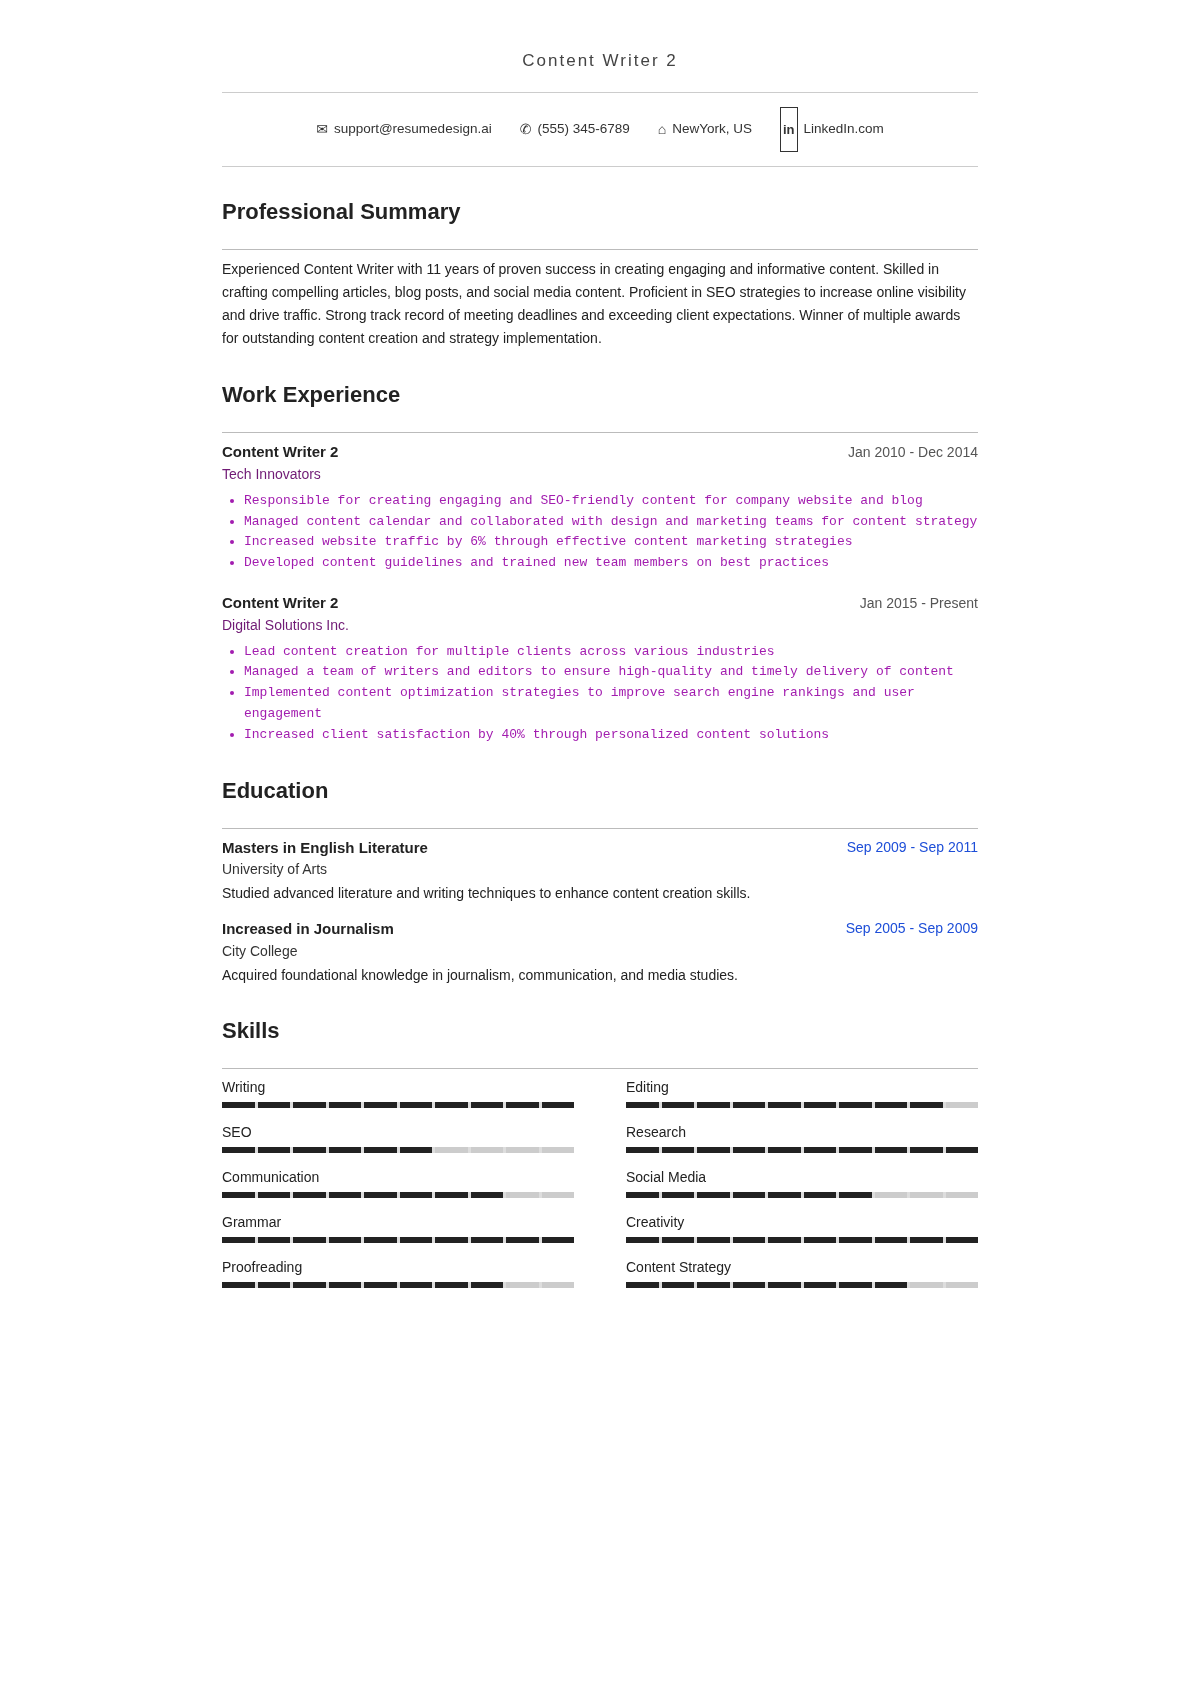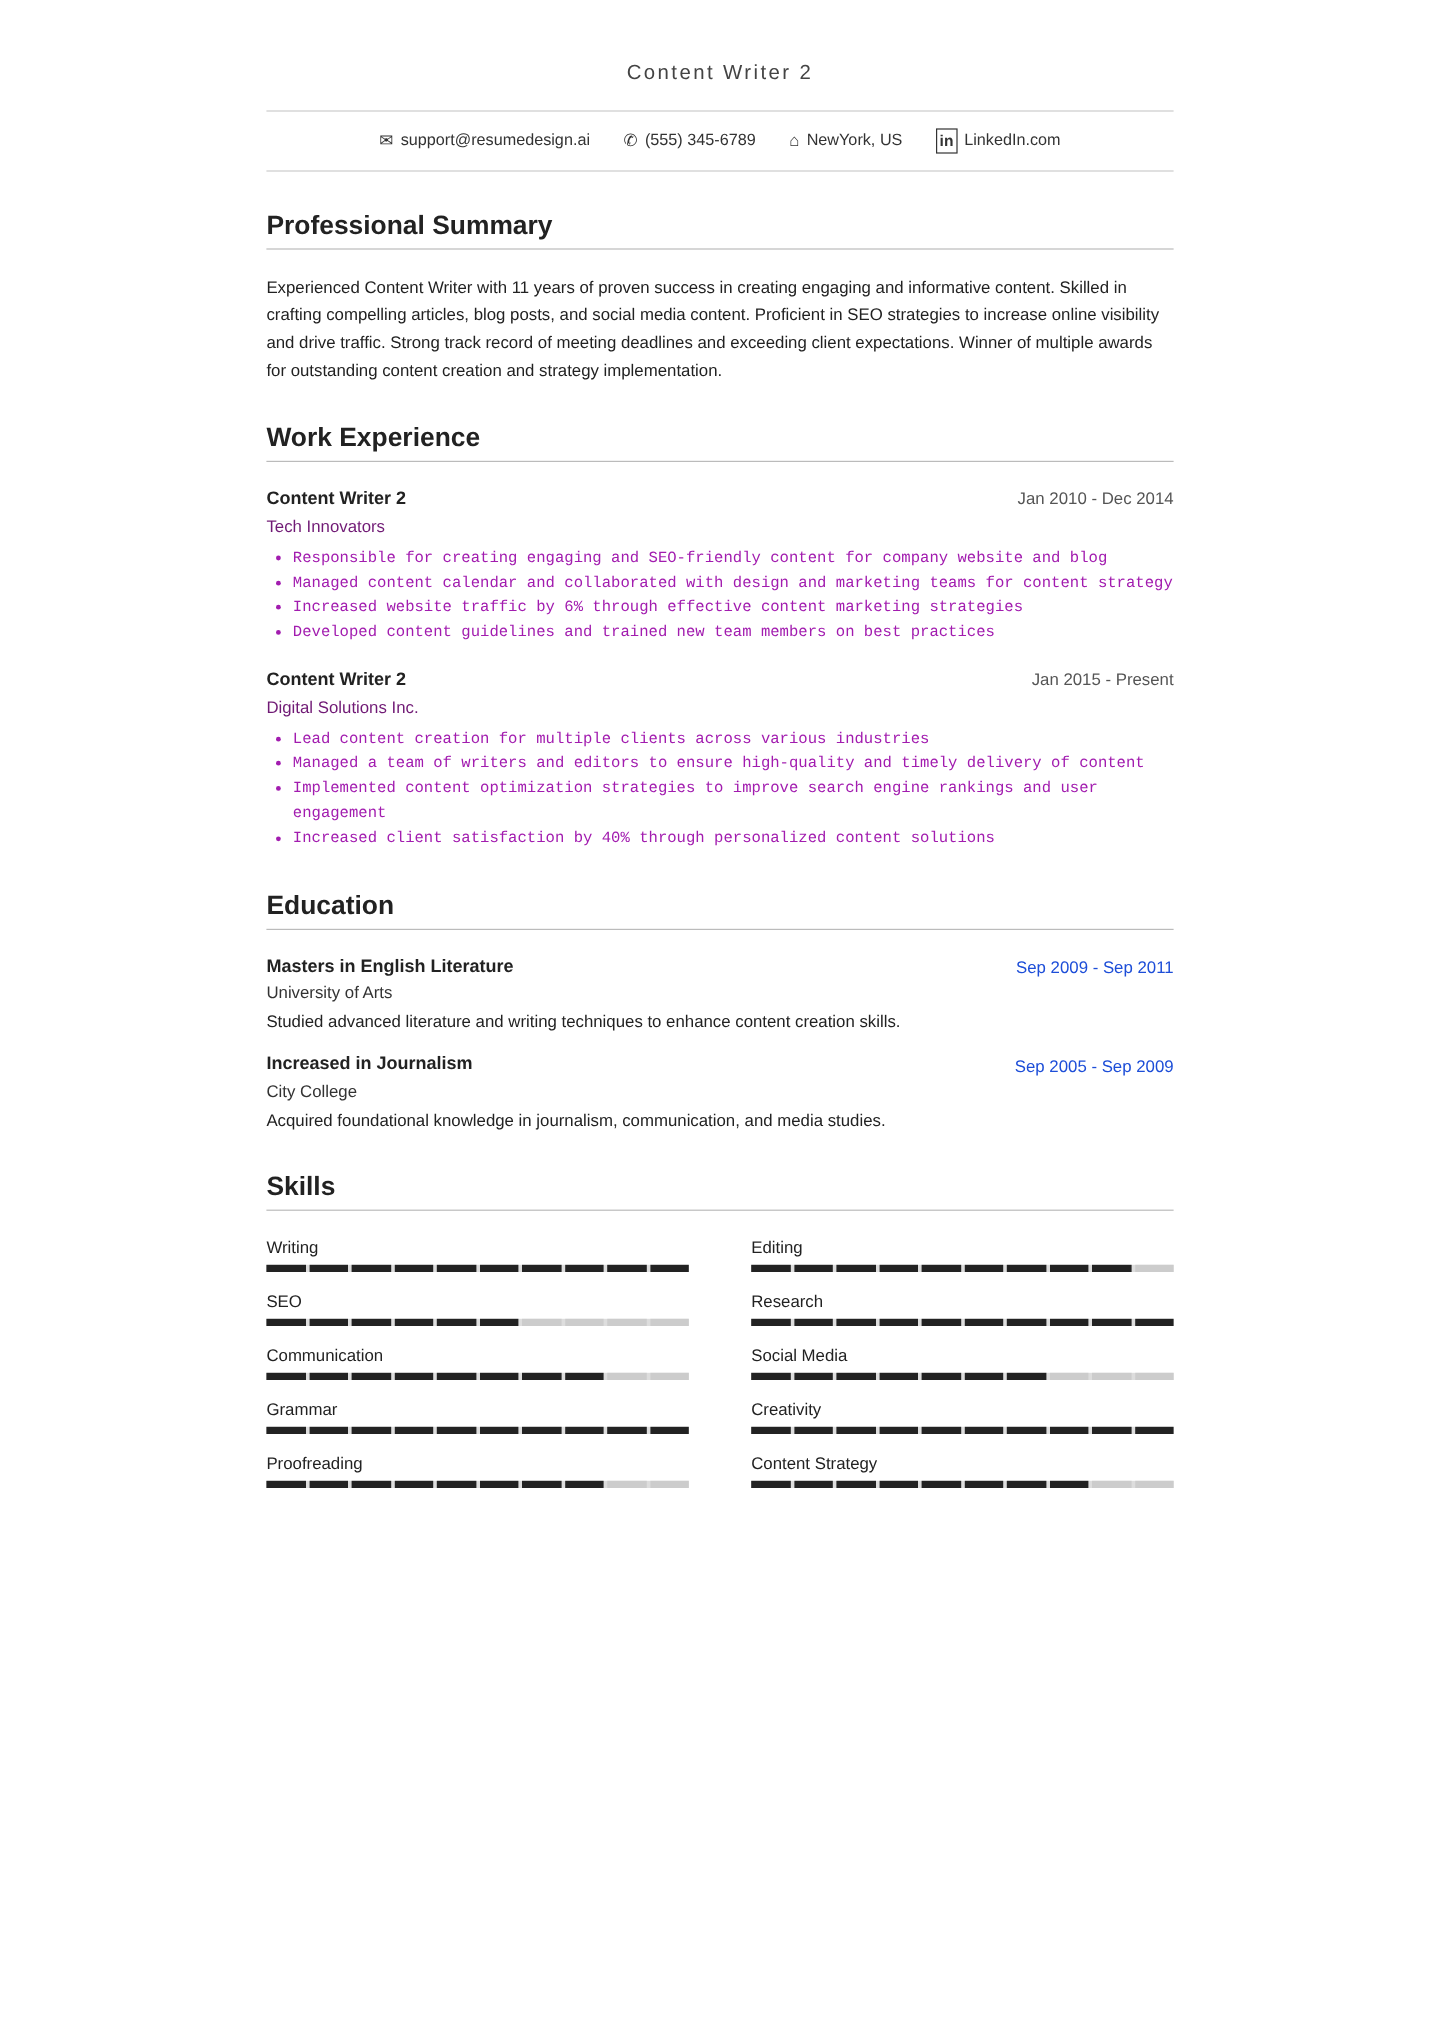--- a/index.html
+++ b/index.html
@@ -53,22 +53,22 @@
       font-size: 14px;
     }
     .section {
       margin-bottom: 28px;
     }
     .section-title {
       font-size: 22px;
       font-weight: 700;
       font-family: Arial, sans-serif;
       border-bottom: 1.5px solid #bbb;
-      padding-bottom: 3px;
-      margin-bottom: 20px;
+      padding-bottom: 21px;
+      margin-bottom: 8px;
     }
     .summary-text {
       font-family: Arial, sans-serif;
       font-size: 14px;
       line-height: 1.65;
       color: #222;
     }
     .experience-item {
       margin-bottom: 18px;
     }
@@ -100,21 +100,21 @@
       font-size: 13px;
       line-height: 1.6;
       color: #a21caf;
     }
     .edu-item {
       margin-bottom: 14px;
     }
     .edu-header {
       display: flex;
       justify-content: space-between;
-      align-items: flex-end;
+      align-items: flex-start;
     }
     .edu-degree {
       font-weight: 700;
       font-family: Arial, sans-serif;
       font-size: 15px;
     }
     .edu-date {
       font-family: Arial, sans-serif;
       font-size: 14px;
       color: #1d4ed8;
@@ -177,21 +177,21 @@
   </div>
   <div class="contact-item">
     <span class="contact-icon">✆</span>
     <span>(555) 345-6789</span>
   </div>
   <div class="contact-item">
     <span class="contact-icon">⌂</span>
     <span>NewYork, US</span>
   </div>
   <div class="contact-item">
-    <span class="contact-icon" style="font-weight:700;font-size:13px;border:1.5px solid #333;padding:0 2px;">in</span>
+    <span class="contact-icon" style="font-weight:700;font-size:13px;border:1.5px solid #333;padding:12px 2px;">in</span>
     <span>LinkedIn.com</span>
   </div>
 </div>
 
 <div class="section">
   <div class="section-title">Professional Summary</div>
   <p class="summary-text">Experienced Content Writer with 11 years of proven success in creating engaging and informative content. Skilled in crafting compelling articles, blog posts, and social media content. Proficient in SEO strategies to increase online visibility and drive traffic. Strong track record of meeting deadlines and exceeding client expectations. Winner of multiple awards for outstanding content creation and strategy implementation.</p>
 </div>
 
 <div class="section">

